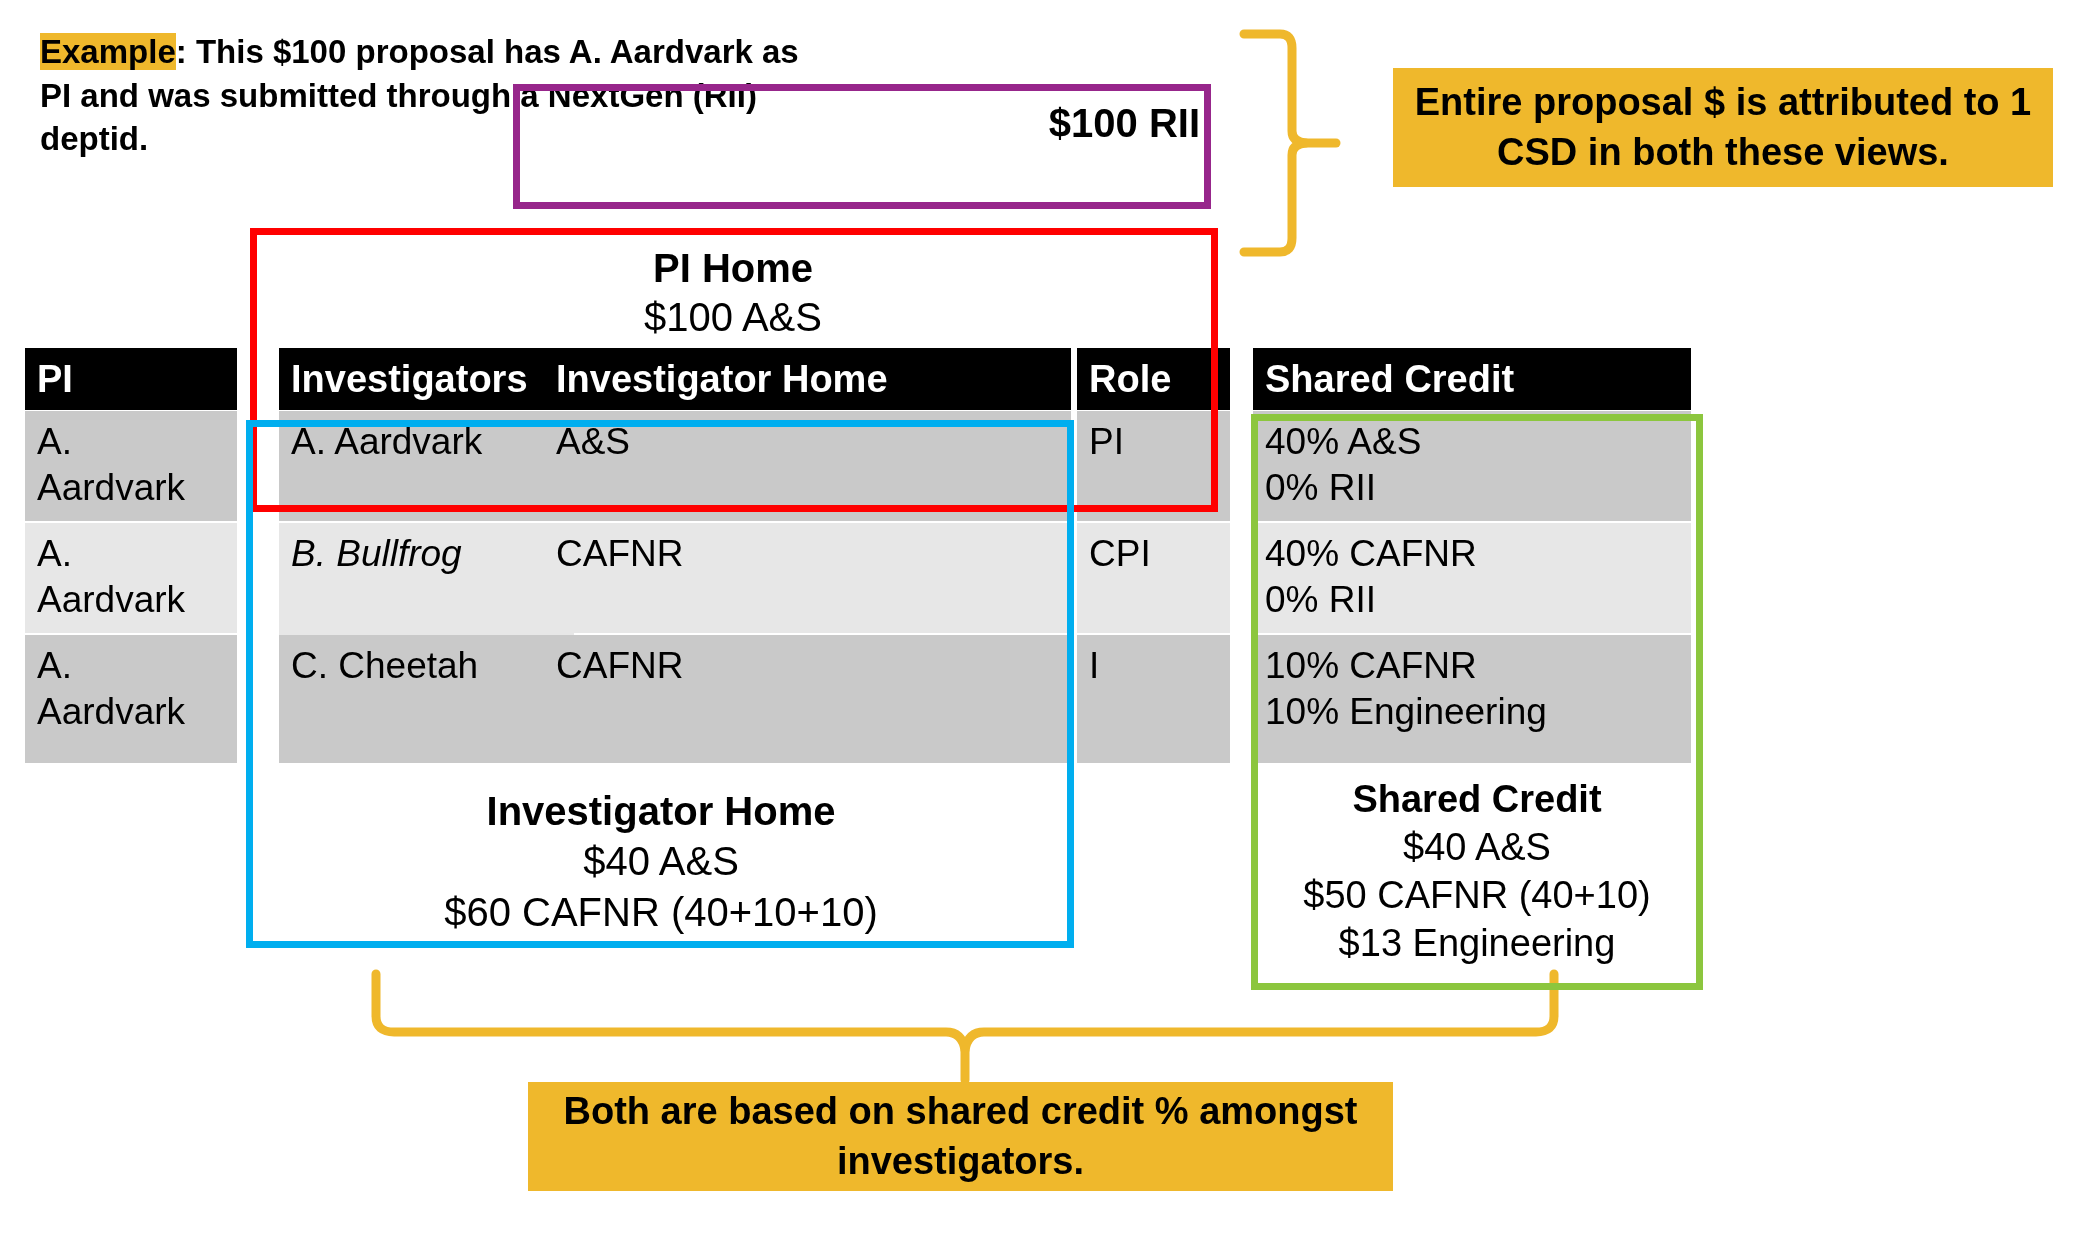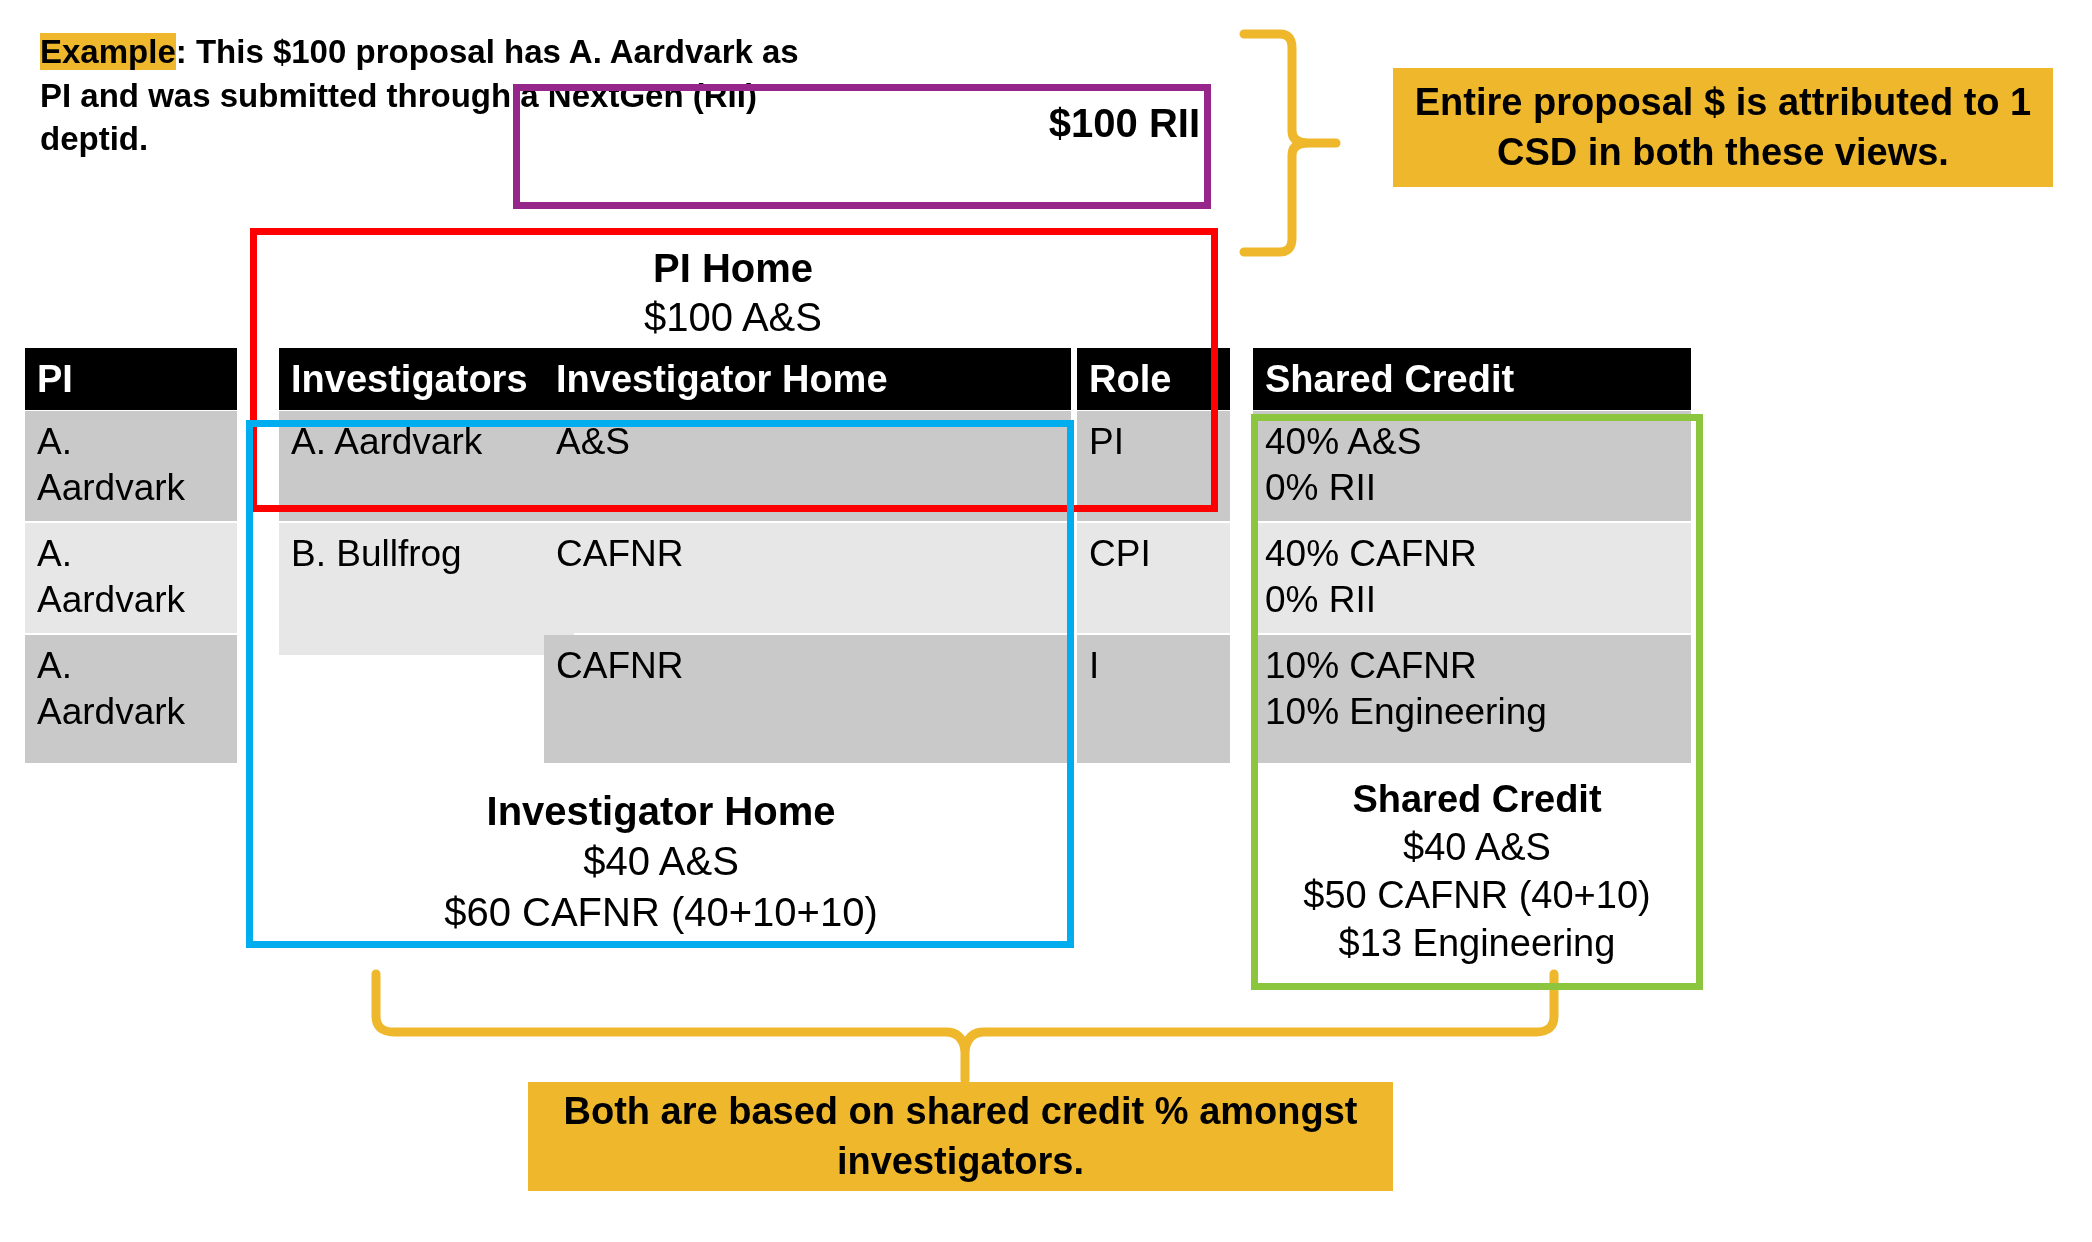--- a/index.html
+++ b/index.html
@@ -175,30 +175,31 @@
     <div class="td c-inv" style="height:110px;">A. Aardvark</div>
     <div class="td c-home" style="height:110px;">A&amp;S</div>
     <div class="td c-role" style="height:110px;">PI</div>
     <div class="td c-sc" style="height:110px;">40% A&amp;S
 0% RII</div>
   </div>
 
   <div class="tr row-b" style="top:175px;height:110px;">
     <div class="td c-pi" style="height:110px;">A.
 Aardvark</div>
-    <div class="td c-inv" style="height:132px;">B. Bullfrog</div>
+    <div class="td c-inv" style="height:118px;font-style:italic;">B. Bullfrog</div>
     <div class="td c-home" style="height:110px;">CAFNR</div>
     <div class="td c-role" style="height:110px;">CPI</div>
     <div class="td c-sc" style="height:110px;">40% CAFNR
 0% RII</div>
   </div>
 
   <div class="tr row-a" style="top:287px;height:128px;">
     <div class="td c-pi" style="height:128px;">A.
 Aardvark</div>
+    <div class="td c-inv" style="height:128px;">C. Cheetah</div>
     <div class="td c-home" style="height:128px;">CAFNR</div>
     <div class="td c-role" style="height:128px;">I</div>
     <div class="td c-sc" style="height:128px;">10% CAFNR
 10% Engineering</div>
   </div>
 
 </div>
 
 <div class="abs" id="red-box"></div>
 <div class="abs" id="blue-box"></div>

